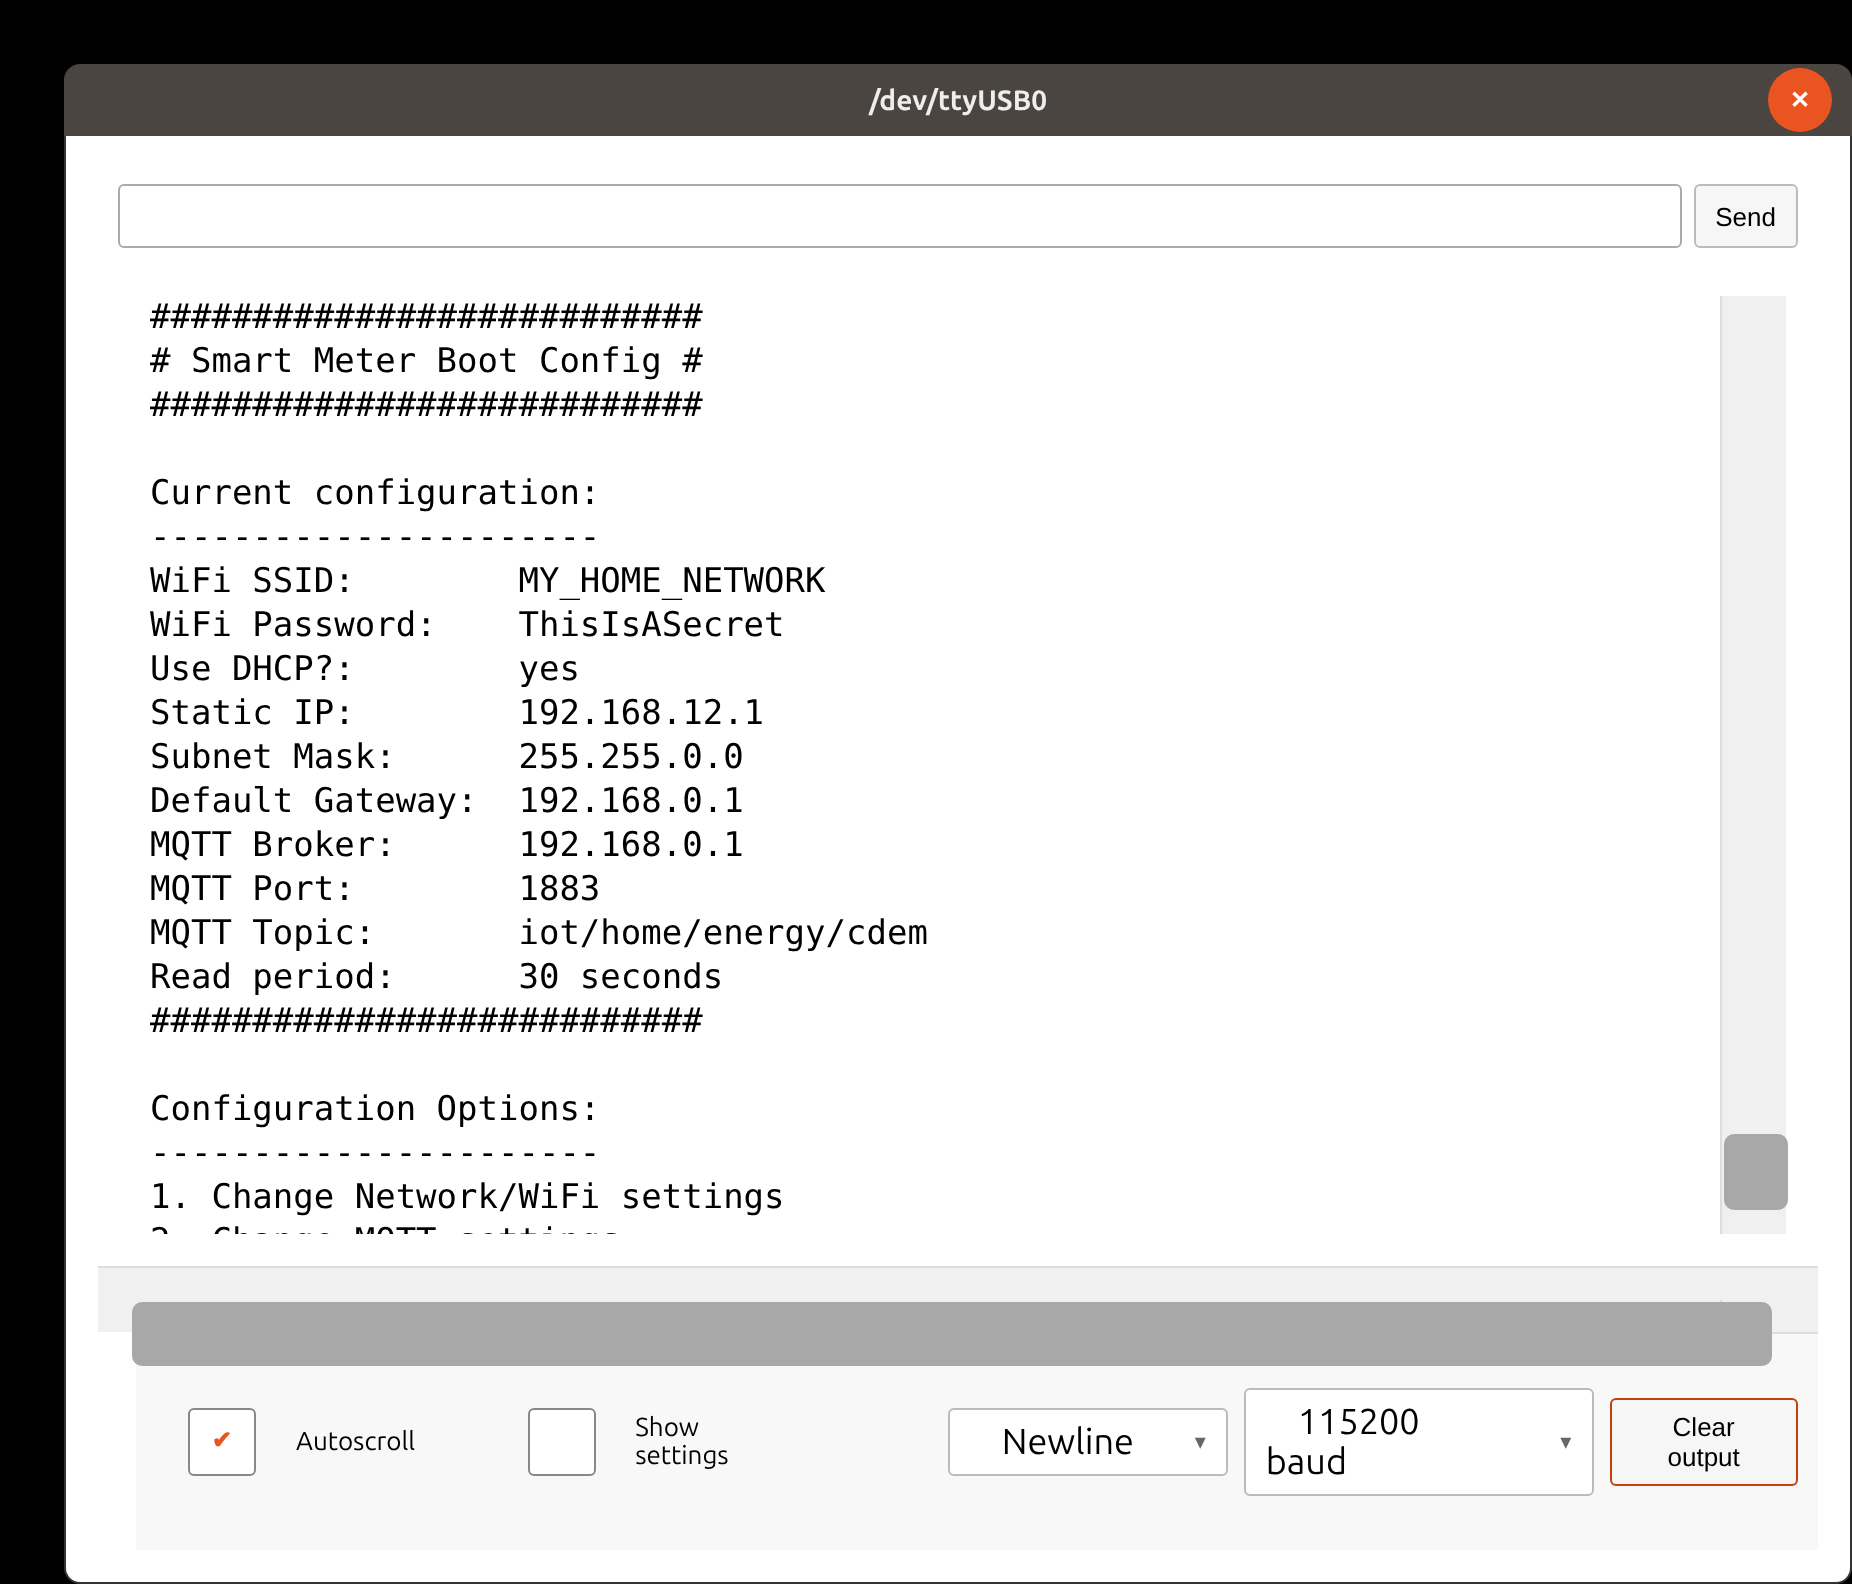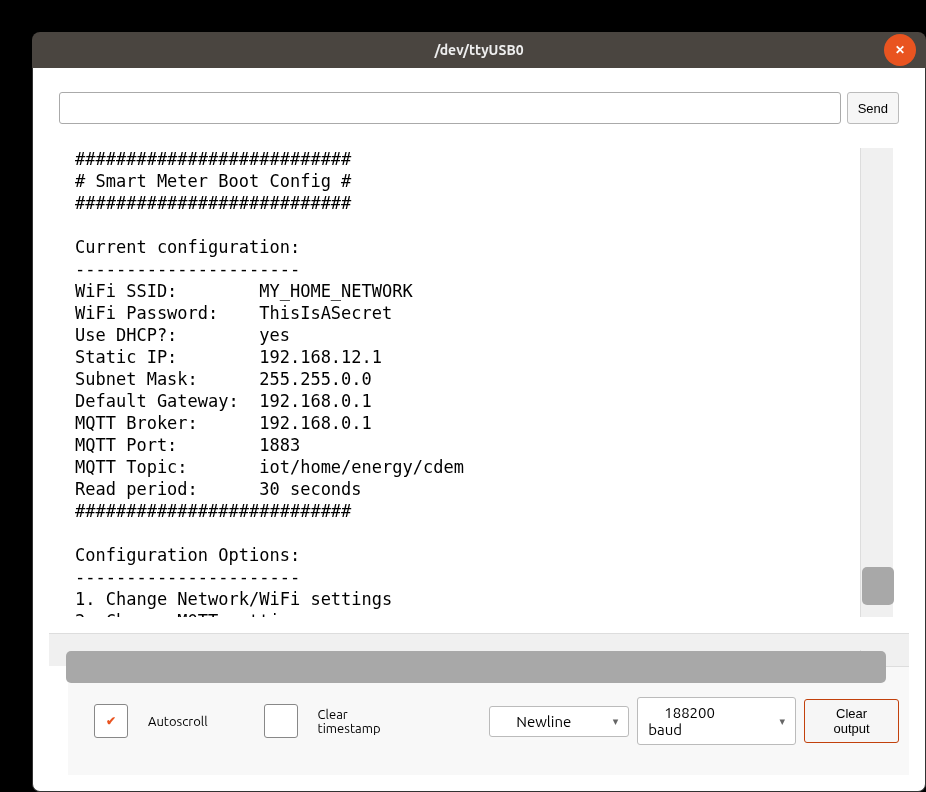--- a/index.html
+++ b/index.html
@@ -156,21 +156,21 @@
       background: #fff;
       color: #e95420;
     }
     .checkbox.checked::after { content: "✔"; line-height: 1; font-weight: bold;}
     .spacer { flex: 1; }
     .select {
       border: 1px solid #bbb;
       border-radius: 3px;
       background: #fff;
       padding: 6px 30px 6px 10px;
-      font-size: 15px;
+      font-size: 18px;
       position: relative;
       cursor: pointer;
       min-width: 140px;
     }
     .select::after {
       content: "▾";
       position: absolute;
       right: 10px;
       top: 50%;
       transform: translateY(-50%);
@@ -245,25 +245,25 @@
     <div class="hscroll-corner"></div>
   </div>
 
   <div class="bottombar">
     <label class="check-wrap">
       <span class="checkbox checked"></span>
       <span>Autoscroll</span>
     </label>
     <label class="check-wrap">
       <span class="checkbox"></span>
-      <span>Clear timestamp</span>
+      <span>Show settings</span>
     </label>
     <div class="spacer"></div>
     <div class="select">
       <span>Newline</span>
     </div>
     <div class="select">
-      <span>188200 baud</span>
+      <span>115200 baud</span>
     </div>
     <button class="clear-btn">Clear output</button>
   </div>
 
 </div>
 
 </body></html>

